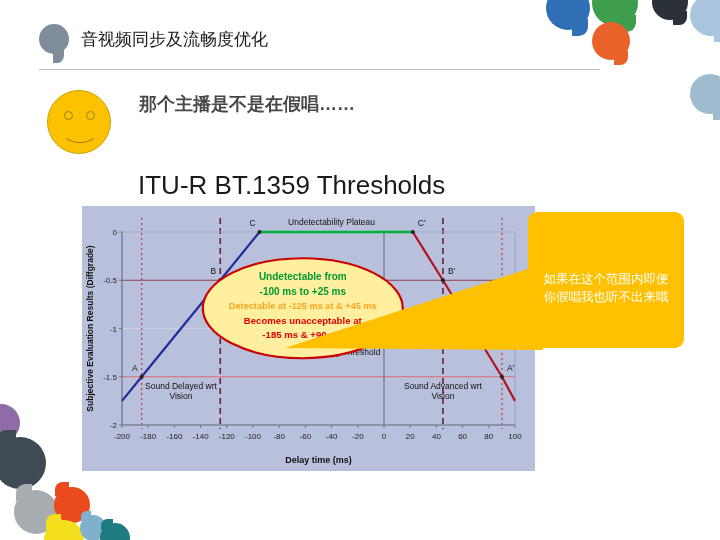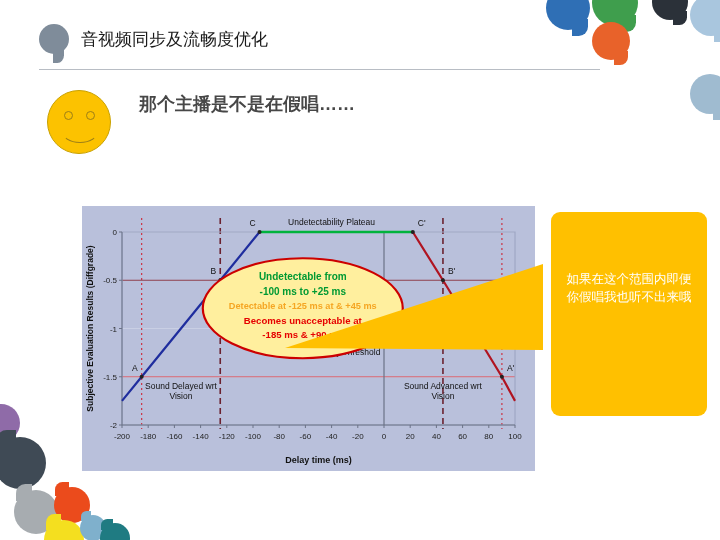--- a/index.html
+++ b/index.html
@@ -134,22 +134,22 @@
     position: absolute;
     left: 82px; top: 206px;
     width: 453px; height: 265px;
     background: #b9c0db;
   }
   #chart svg { display: block; }
 
   
   #callout {
     position: absolute;
-    left: 551px; top: 212px;
-    width: 156px; height: 204px;
+    left: 528px; top: 212px;
+    width: 156px; height: 136px;
     background: #ffc000;
     border-radius: 9px;
   }
   #callout-text {
     position: absolute;
     left: 14px; right: 14px; top: 58px;
     text-align: center;
     font-size: 12.5px;
     color: #ffffff;
     line-height: 1.45;
@@ -190,20 +190,21 @@
   <div id="hdr-title">音视频同步及流畅度优化</div>
   <div id="hdr-rule"></div>
 
   <div id="smiley">
     <div class="eye l"></div>
     <div class="eye r"></div>
     <div id="mouth"></div>
   </div>
   <div id="subtitle">那个主播是不是在假唱……</div>
 
+  <div id="chart-title">ITU-R BT.1359 Thresholds</div>
 
   <div id="chart">
     <svg width="453" height="265" viewBox="0 0 453 265">
       <g id="svg-grid">
           <line x1="40" y1="26" x2="433" y2="26" stroke="#c9cfe4" stroke-width="1"></line>
           <line x1="40" y1="74.25" x2="433" y2="74.25" stroke="#c9cfe4" stroke-width="1"></line>
           <line x1="40" y1="122.5" x2="433" y2="122.5" stroke="#c9cfe4" stroke-width="1"></line>
           <line x1="40" y1="170.75" x2="433" y2="170.75" stroke="#c9cfe4" stroke-width="1"></line>
           <line x1="40" y1="219" x2="433" y2="219" stroke="#c9cfe4" stroke-width="1"></line>
         </g>

